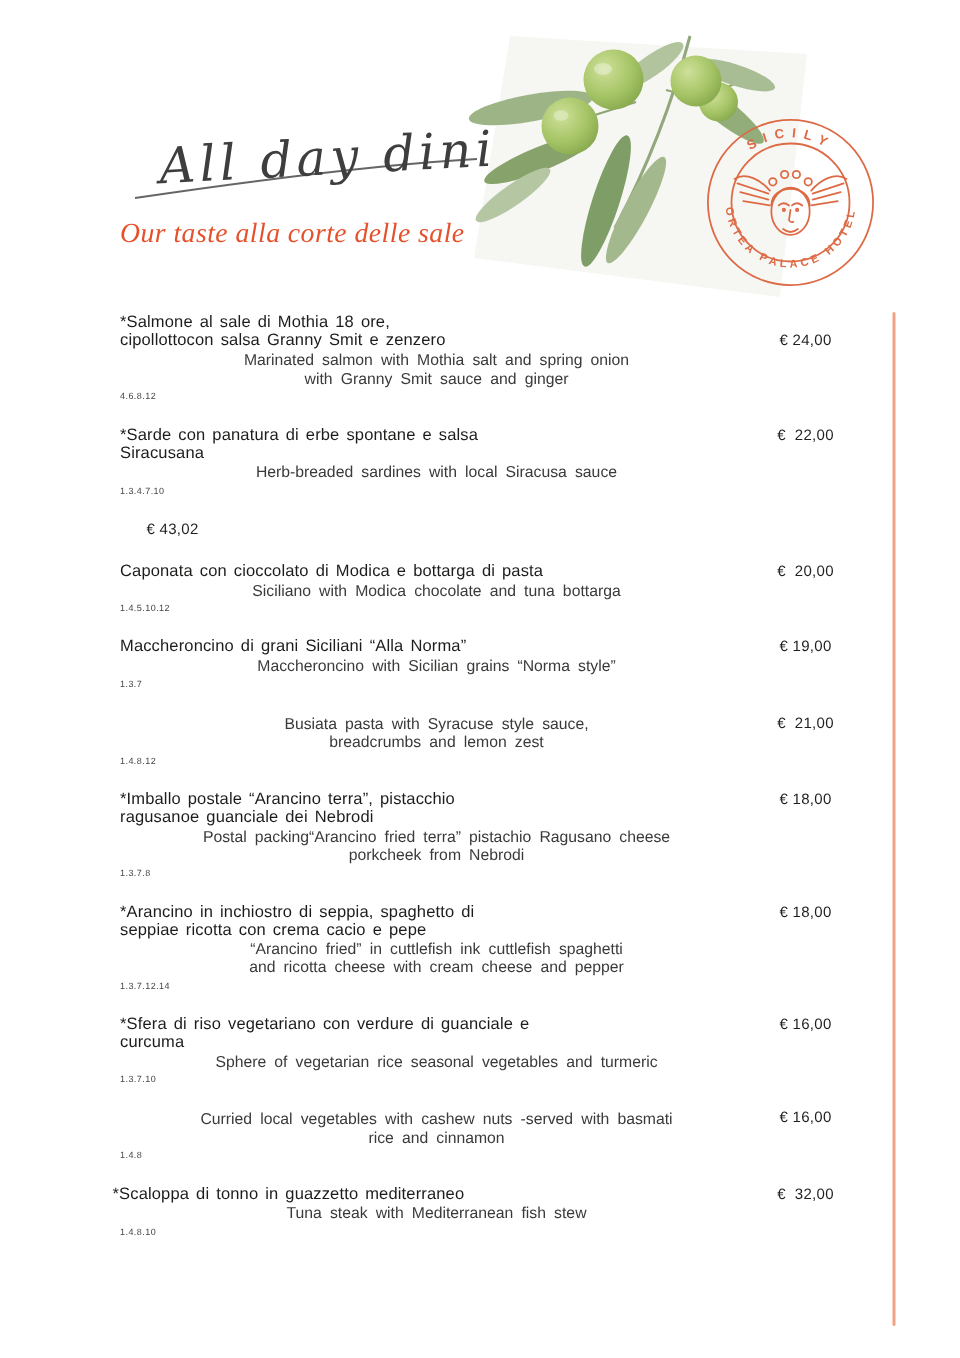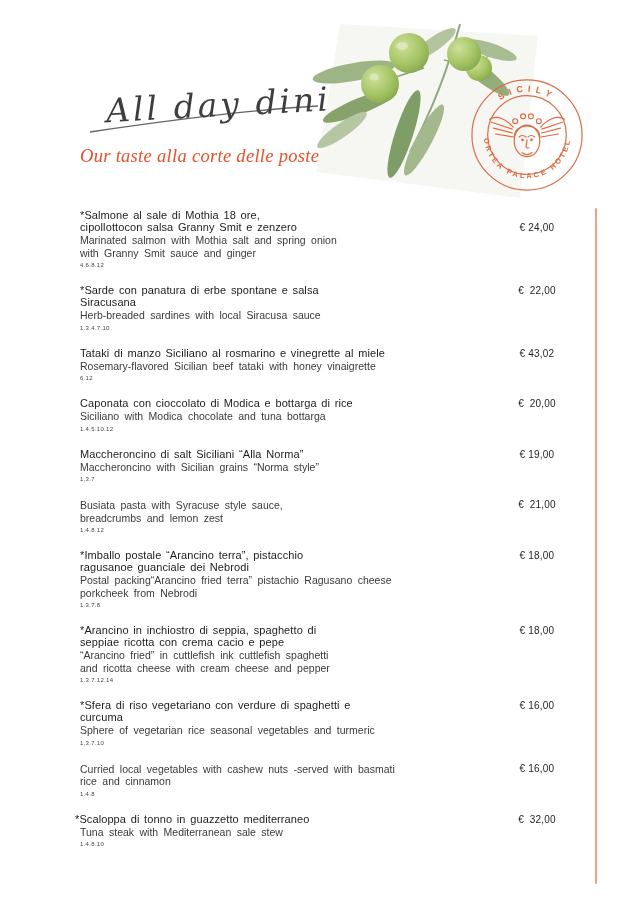--- a/index.html
+++ b/index.html
@@ -33,21 +33,21 @@
   }
   .menu { position:absolute; left:80px; top:209px; width:492px; }
   .menu-item { display:flex; align-items:flex-start; margin-bottom:16px; }
   .item-text { flex:1; min-width:0; }
   .item-title {
     font-size:11px; font-weight:normal; color:#1c1c1b; line-height:12px;
     white-space:pre-line; letter-spacing:0.1px; word-spacing:1.5px;
   }
   .item-desc {
     font-size:10.5px; color:#3a3a39; line-height:12.5px;
-    white-space:pre-line; word-spacing:2.5px; margin-top:1px;
+    white-space:pre-line; word-spacing:2.5px; margin-top:1px;text-align:center;
   }
   .item-allergens {
     font-size:6px; color:#454545; margin-top:3px; letter-spacing:0.3px;
   }
   .item-price {
     width:70px; text-align:center; font-size:10px; color:#1f1f1f;
     white-space:pre; padding-top:1px; letter-spacing:0.2px;
   }
   .menu-item:nth-child(1) .item-price { padding-top:13px; }
   .menu-item:last-child .item-title { margin-left:-5px; }
@@ -115,21 +115,21 @@
       <path d="M60,65 L59,72 q1,2 3,1"></path>
       <path d="M55,78 q5,4 10,0"></path>
     </g>
   </svg>
 
   <svg class="swoosh" width="232" height="34" viewBox="0 0 232 34">
     <path d="M2,30 C70,20 160,8 230,4" stroke="#4a4a4a" stroke-width="1.3" fill="none" opacity="0.85"></path>
   </svg>
   <div class="script-title">All day dining</div>
 
-  <div class="subtitle" style="color: rgb(228, 81, 43);">Our taste alla corte delle poste</div>
+  <div class="subtitle" style="color: rgb(228, 81, 43);">Our taste alla corte delle sale</div>
 
   <div class="accent-line" style="background: rgb(241, 162, 132);"></div>
 
   <div class="menu">
     <div class="menu-item">
       <div class="item-text">
         <div class="item-title">*Salmone al sale di Mothia 18 ore,
 cipollottocon salsa Granny Smit e zenzero</div>
         <div class="item-desc">Marinated salmon with Mothia salt and spring onion
 with Granny Smit sauce and ginger</div>
@@ -142,40 +142,35 @@
       <div class="item-text">
         <div class="item-title">*Sarde con panatura di erbe spontane e salsa
 Siracusana</div>
         <div class="item-desc">Herb-breaded sardines with local Siracusa sauce</div>
         <div class="item-allergens">1.3.4.7.10</div>
       </div>
       <div class="item-price">€  22,00</div>
     </div>
 
     <div class="menu-item">
-      <div class="item-text">
-        <div class="item-title">Tataki di manzo Siciliano al rosmarino e vinegrette al miele</div>
-        <div class="item-desc">Rosemary-flavored Sicilian beef tataki with honey vinaigrette</div>
-        <div class="item-allergens">6.12</div>
-      </div>
       <div class="item-price">€ 43,02</div>
     </div>
 
     <div class="menu-item">
       <div class="item-text">
-        <div class="item-title">Caponata con cioccolato di Modica e bottarga di rice</div>
+        <div class="item-title">Caponata con cioccolato di Modica e bottarga di pasta</div>
         <div class="item-desc">Siciliano with Modica chocolate and tuna bottarga</div>
         <div class="item-allergens">1.4.5.10.12</div>
       </div>
       <div class="item-price">€  20,00</div>
     </div>
 
     <div class="menu-item">
       <div class="item-text">
-        <div class="item-title">Maccheroncino di salt Siciliani “Alla Norma”</div>
+        <div class="item-title">Maccheroncino di grani Siciliani “Alla Norma”</div>
         <div class="item-desc">Maccheroncino with Sicilian grains “Norma style”</div>
         <div class="item-allergens">1.3.7</div>
       </div>
       <div class="item-price">€ 19,00</div>
     </div>
 
     <div class="menu-item">
       <div class="item-text">
         <div class="item-desc">Busiata pasta with Syracuse style sauce,
 breadcrumbs and lemon zest</div>
@@ -201,40 +196,40 @@
 seppiae ricotta con crema cacio e pepe</div>
         <div class="item-desc">“Arancino fried” in cuttlefish ink cuttlefish spaghetti
 and ricotta cheese with cream cheese and pepper</div>
         <div class="item-allergens">1.3.7.12.14</div>
       </div>
       <div class="item-price">€ 18,00</div>
     </div>
 
     <div class="menu-item">
       <div class="item-text">
-        <div class="item-title">*Sfera di riso vegetariano con verdure di spaghetti e
+        <div class="item-title">*Sfera di riso vegetariano con verdure di guanciale e
 curcuma</div>
         <div class="item-desc">Sphere of vegetarian rice seasonal vegetables and turmeric</div>
         <div class="item-allergens">1.3.7.10</div>
       </div>
       <div class="item-price">€ 16,00</div>
     </div>
 
     <div class="menu-item">
       <div class="item-text">
         <div class="item-desc">Curried local vegetables with cashew nuts -served with basmati
 rice and cinnamon</div>
         <div class="item-allergens">1.4.8</div>
       </div>
       <div class="item-price">€ 16,00</div>
     </div>
 
     <div class="menu-item">
       <div class="item-text">
         <div class="item-title">*Scaloppa di tonno  in guazzetto mediterraneo</div>
-        <div class="item-desc">Tuna steak with Mediterranean sale stew</div>
+        <div class="item-desc">Tuna steak with Mediterranean fish stew</div>
         <div class="item-allergens">1.4.8.10</div>
       </div>
       <div class="item-price">€  32,00</div>
     </div>
   </div>
 
 </div>
 
 </body></html>

